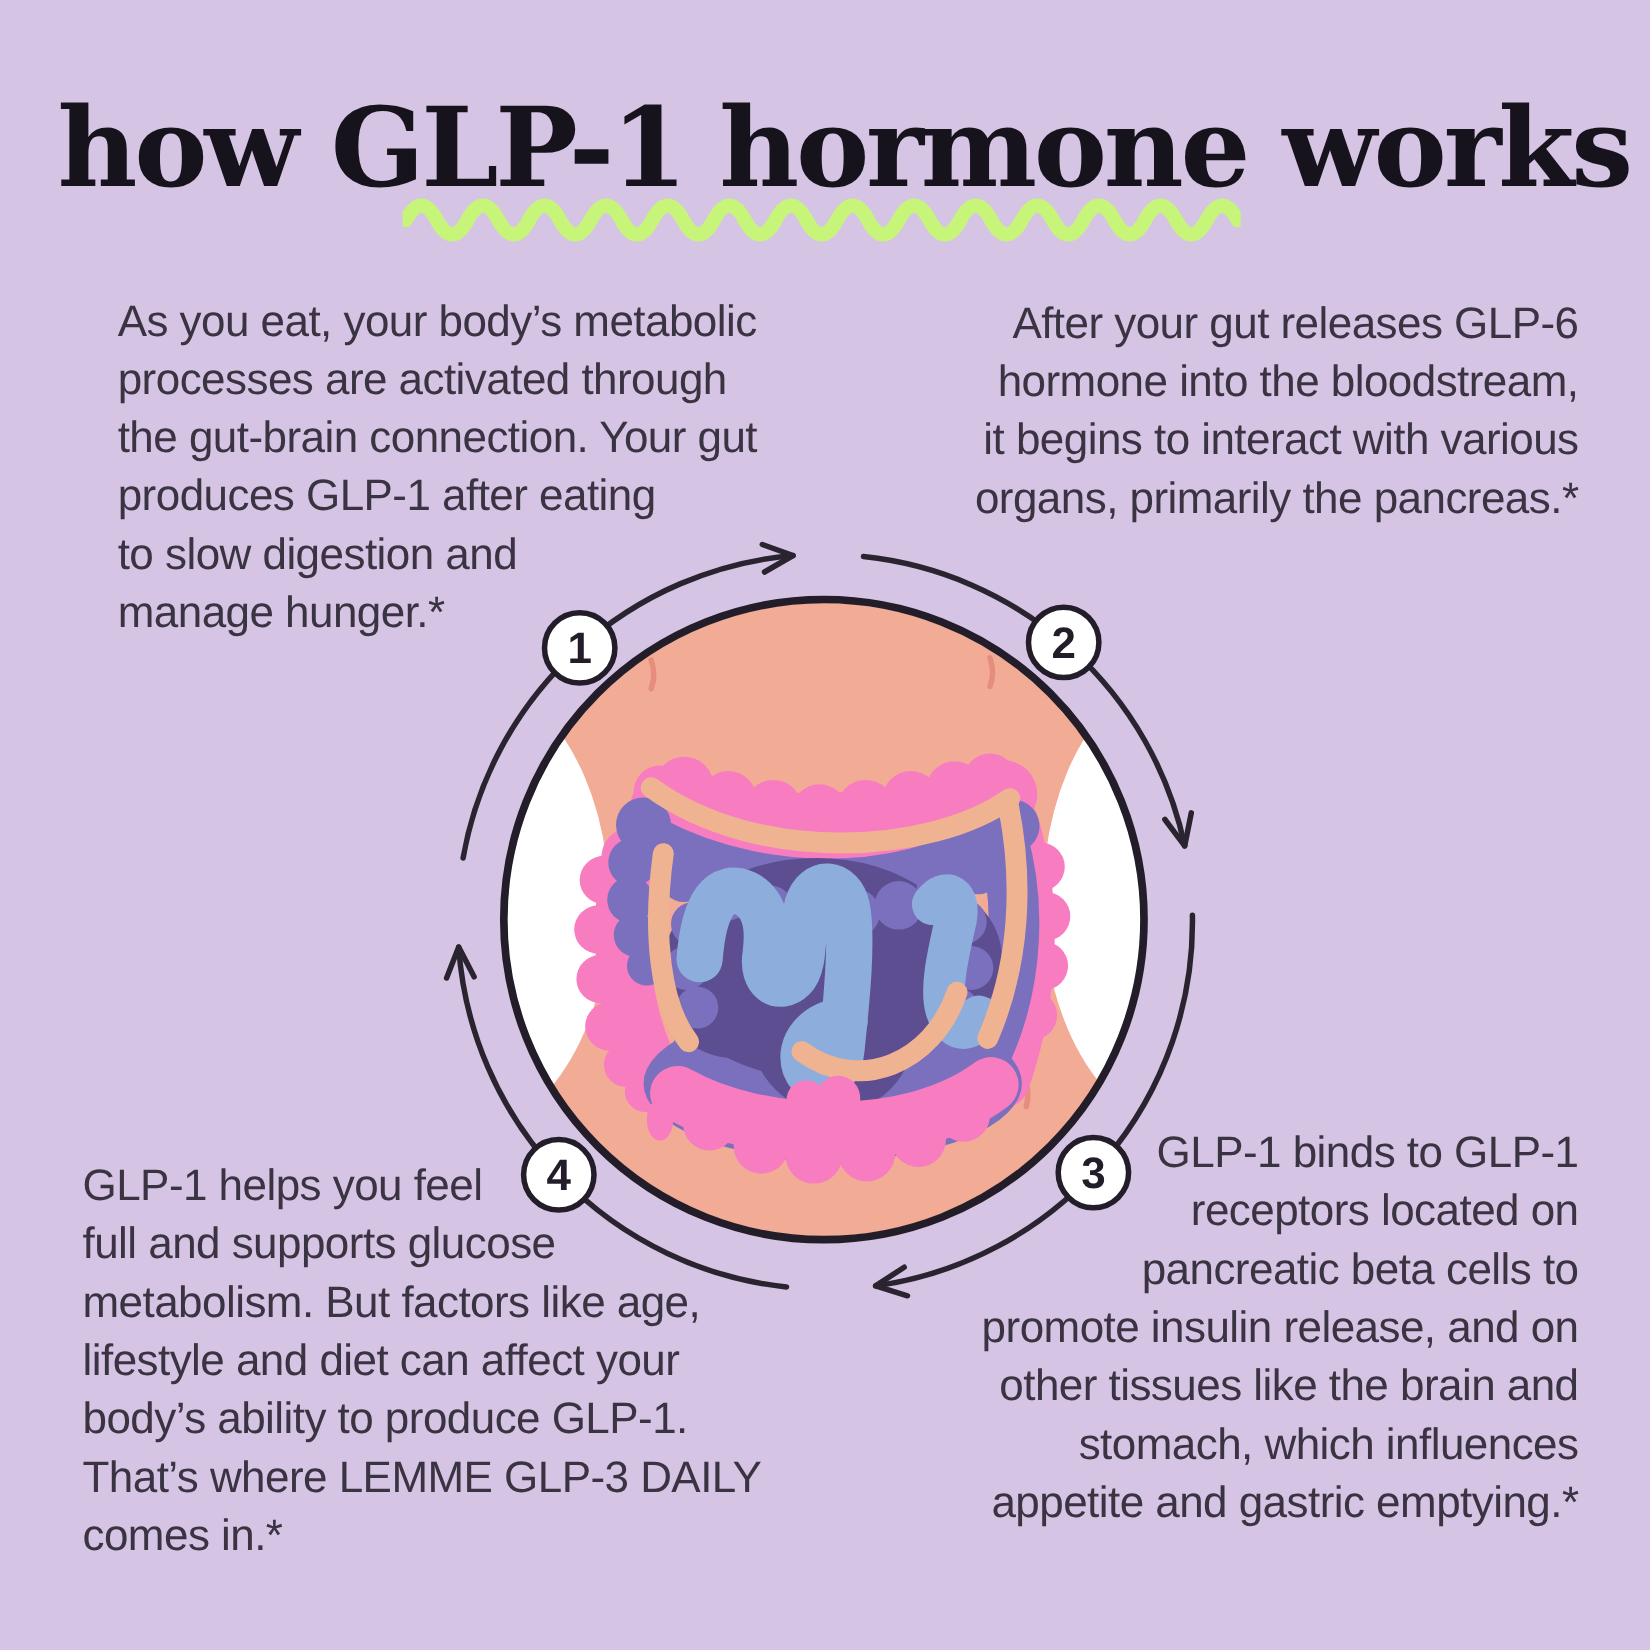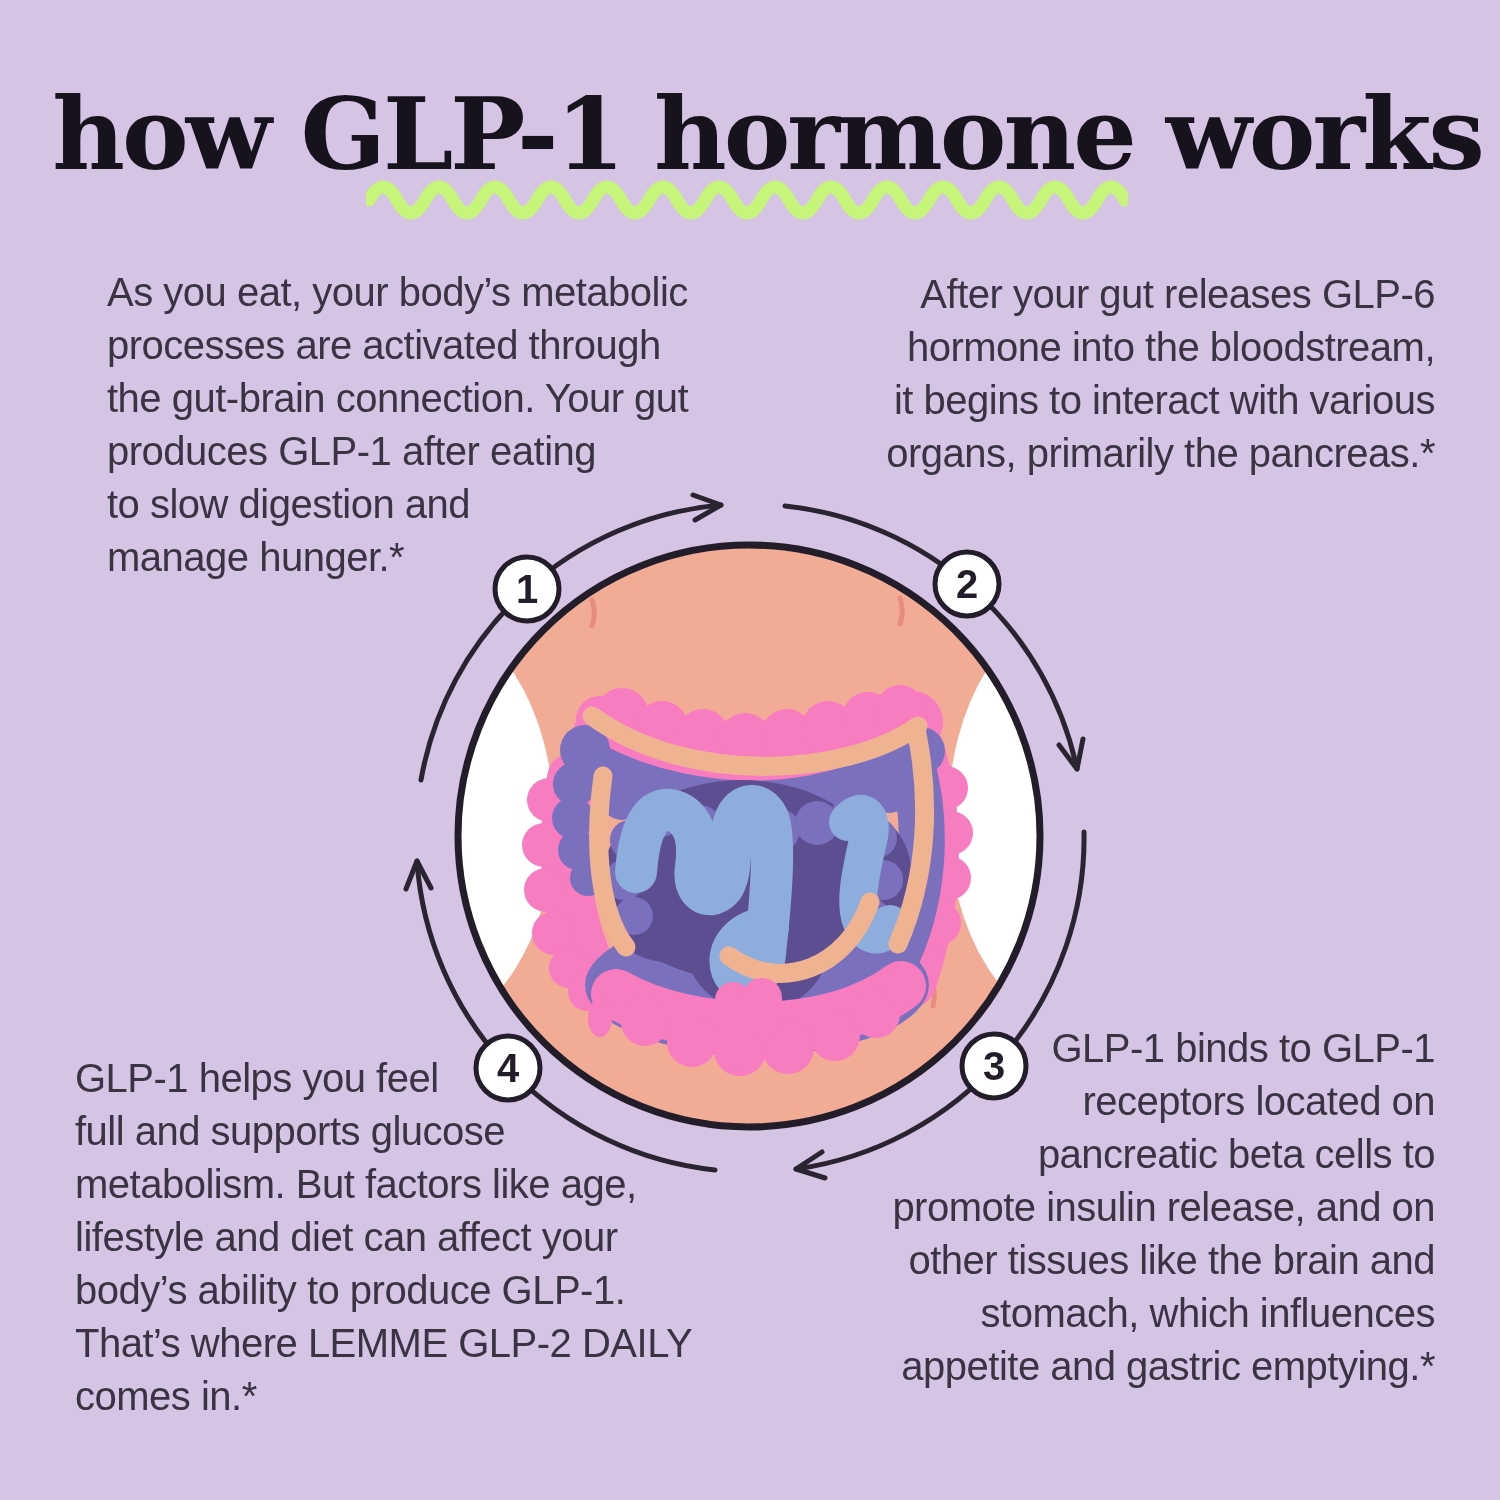--- a/index.html
+++ b/index.html
@@ -69,21 +69,21 @@
 pancreatic beta cells to
 promote insulin release, and on
 other tissues like the brain and
 stomach, which influences
 appetite and gastric emptying.*</div>
   <div class="para bl">GLP-1 helps you feel
 full and supports glucose
 metabolism. But factors like age,
 lifestyle and diet can affect your
 body’s ability to produce GLP-1.
-That’s where LEMME GLP-2 DAILY
+That’s where LEMME GLP-3 DAILY
 comes in.*</div>
 
   <svg class="diagram" viewBox="0 0 1500 1500" aria-hidden="true">
 
     <g fill="none" stroke="#2A2430" stroke-width="5" stroke-linecap="round" stroke-linejoin="round">
       <path d="M 421 780 A 334 334 0 0 1 721 505"></path>
       <path d="M 693 495 L 721 505 L 695 520"></path>
       <path d="M 785 506 A 334 334 0 0 1 1077 769"></path>
       <path d="M 1083 739 L 1077 769 L 1059 745"></path>
       <path d="M 1084 832 A 334 334 0 0 1 796 1169"></path>

